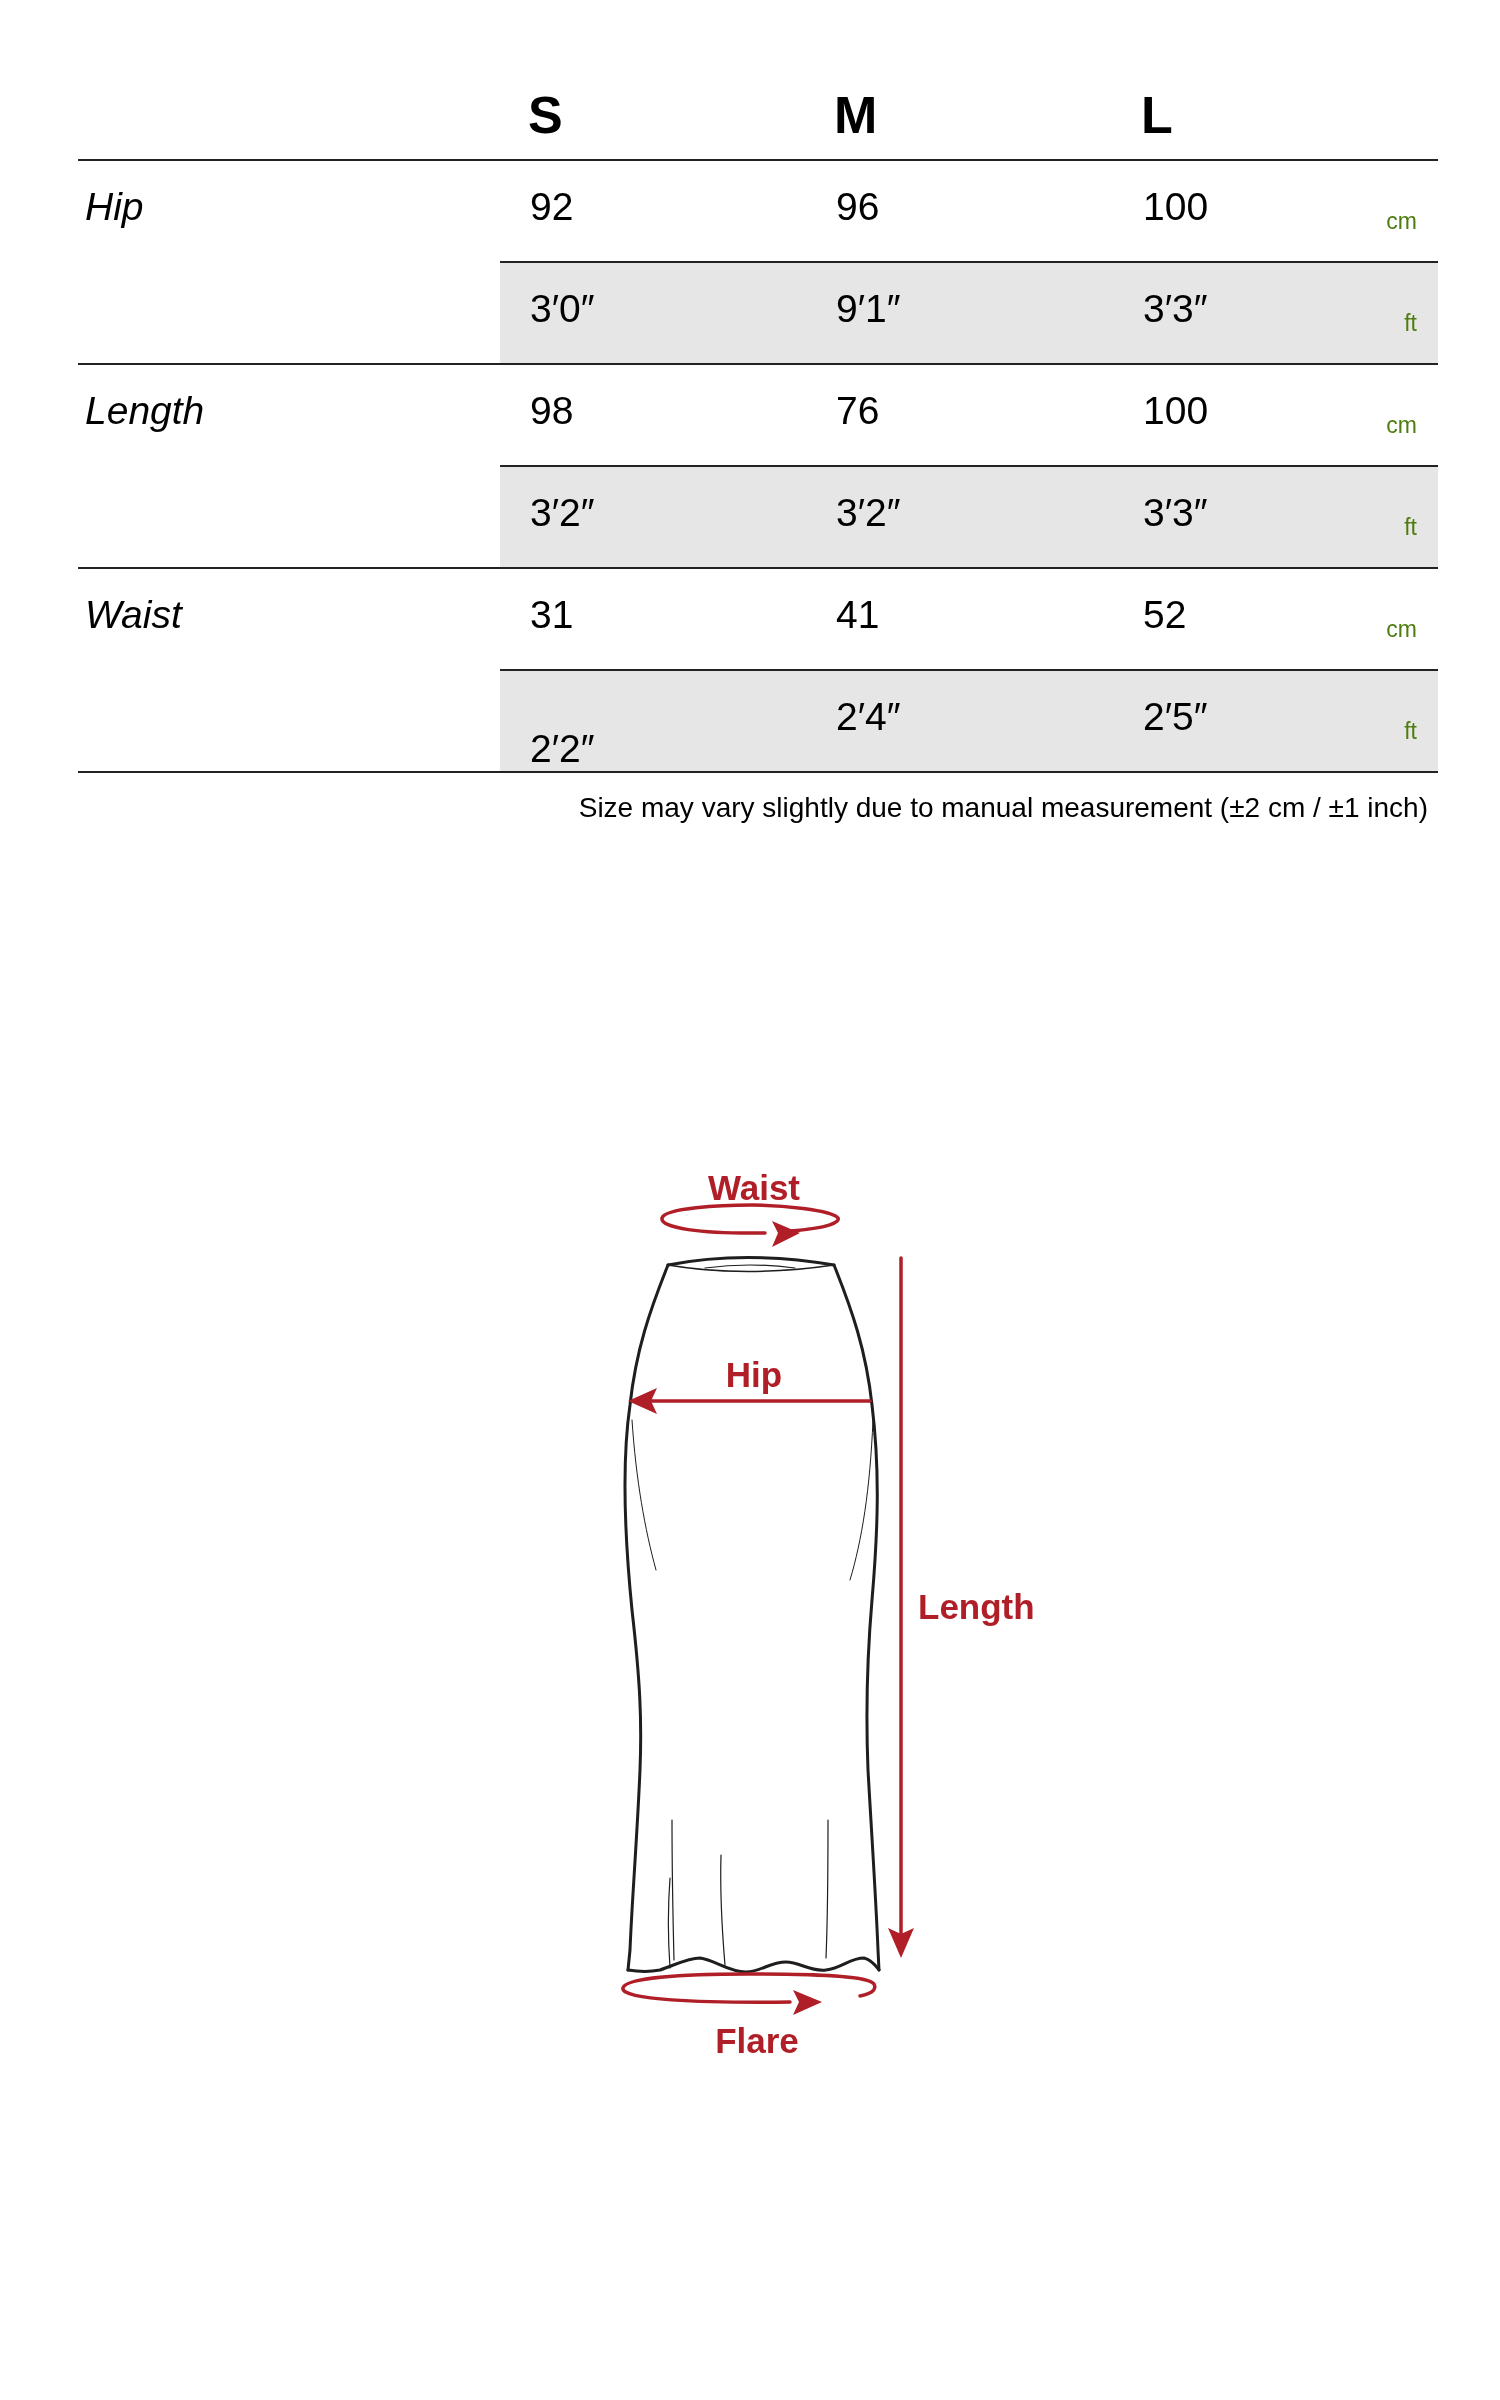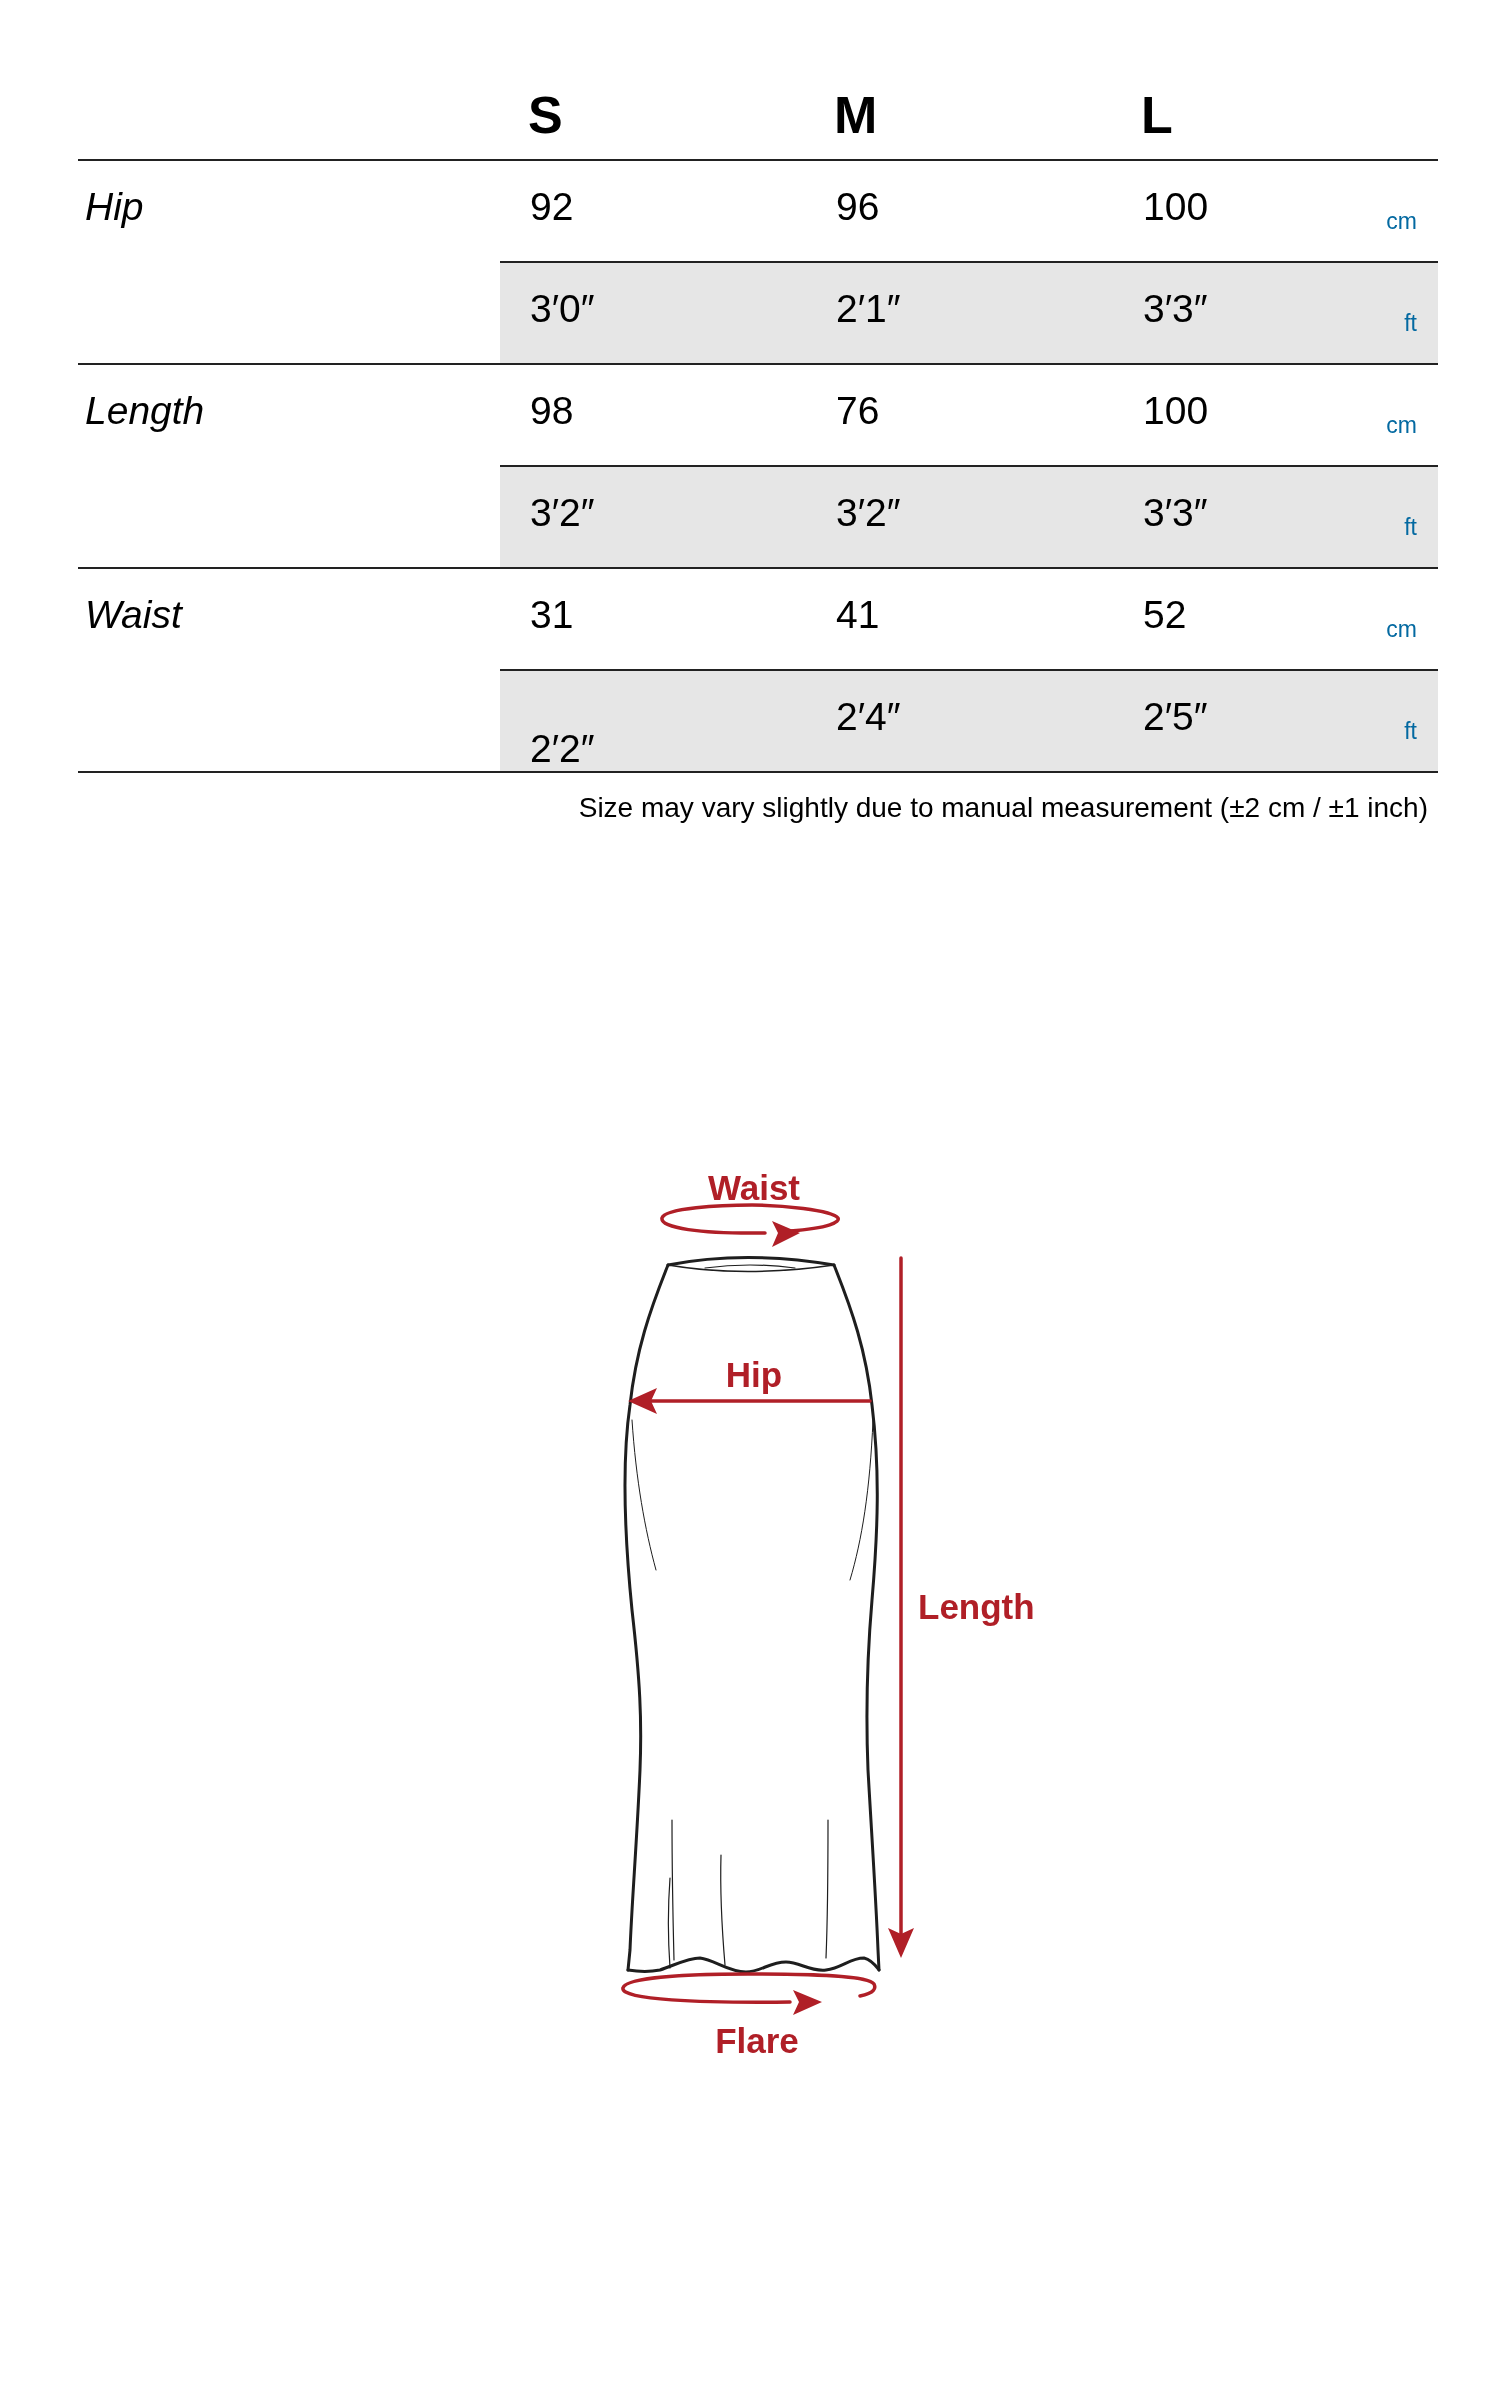--- a/index.html
+++ b/index.html
@@ -4,21 +4,21 @@
 <style>
   html, body { margin:0; padding:0; background:#ffffff; }
   body { width:1500px; height:2400px; position:relative; overflow:hidden;
          font-family:"Liberation Sans", sans-serif; color:#000; }
   .hdr { position:absolute; top:80px; font-weight:bold; font-size:52px; line-height:70px; }
   .hline { position:absolute; left:78px; width:1360px; height:2px; background:#222; }
   .hline.inner { left:500px; width:938px; }
   .band { position:absolute; left:500px; width:938px; height:100px; background:#e6e6e6; }
   .label { position:absolute; left:85px; font-style:italic; font-size:39px; line-height:50px; }
   .val { position:absolute; font-size:39px; line-height:50px; }
-  .unit { position:absolute; right:83px; font-size:23px; color:#0369a1; line-height:30px; text-align:right; }
+  .unit { position:absolute; right:83px; font-size:23px; color:#4d7c0f; line-height:30px; text-align:right; }
   .note { position:absolute; right:72px; top:788px; font-size:28px; line-height:40px; }
   .diag { position:absolute; left:0; top:1100px; width:1500px; height:1000px; }
   .dlabel { font-family:"Liberation Sans", sans-serif; font-weight:bold; fill:#b01f27; }
 </style>
 </head>
 <body>
 
 <div class="hdr" style="left:528px">S</div>
 <div class="hdr" style="left:834px">M</div>
 <div class="hdr" style="left:1141px">L</div>
@@ -34,21 +34,21 @@
 <div class="hline" style="top:567px"></div>
 <div class="hline inner" style="top:669px"></div>
 <div class="hline" style="top:771px"></div>
 
 <div class="label" style="top:182px">Hip</div>
 <div class="val" style="left:530px;top:182px">92</div>
 <div class="val" style="left:836px;top:182px">96</div>
 <div class="val" style="left:1143px;top:182px">100</div>
 <div class="unit" style="top:206px">cm</div>
 <div class="val" style="left:530px;top:284px">3′0″</div>
-<div class="val" style="left:836px;top:284px">2′1″</div>
+<div class="val" style="left:836px;top:284px">9′1″</div>
 <div class="val" style="left:1143px;top:284px">3′3″</div>
 <div class="unit" style="top:308px">ft</div>
 
 <div class="label" style="top:386px">Length</div>
 <div class="val" style="left:530px;top:386px">98</div>
 <div class="val" style="left:836px;top:386px">76</div>
 <div class="val" style="left:1143px;top:386px">100</div>
 <div class="unit" style="top:410px">cm</div>
 <div class="val" style="left:530px;top:488px">3′2″</div>
 <div class="val" style="left:836px;top:488px">3′2″</div>

